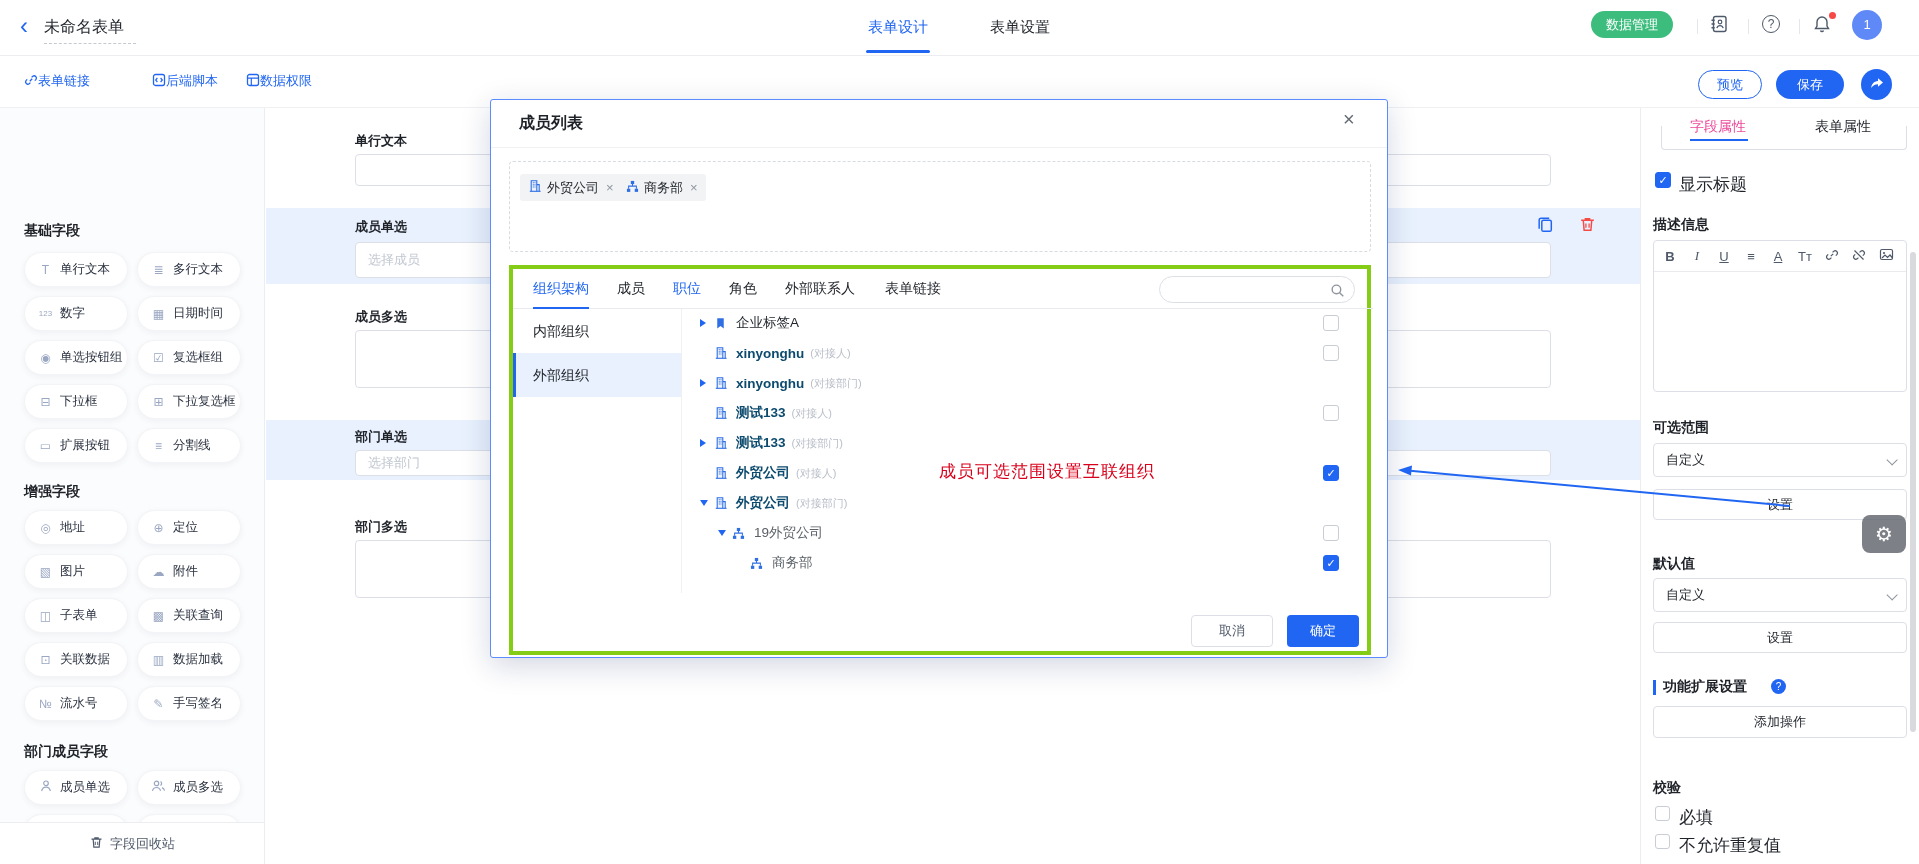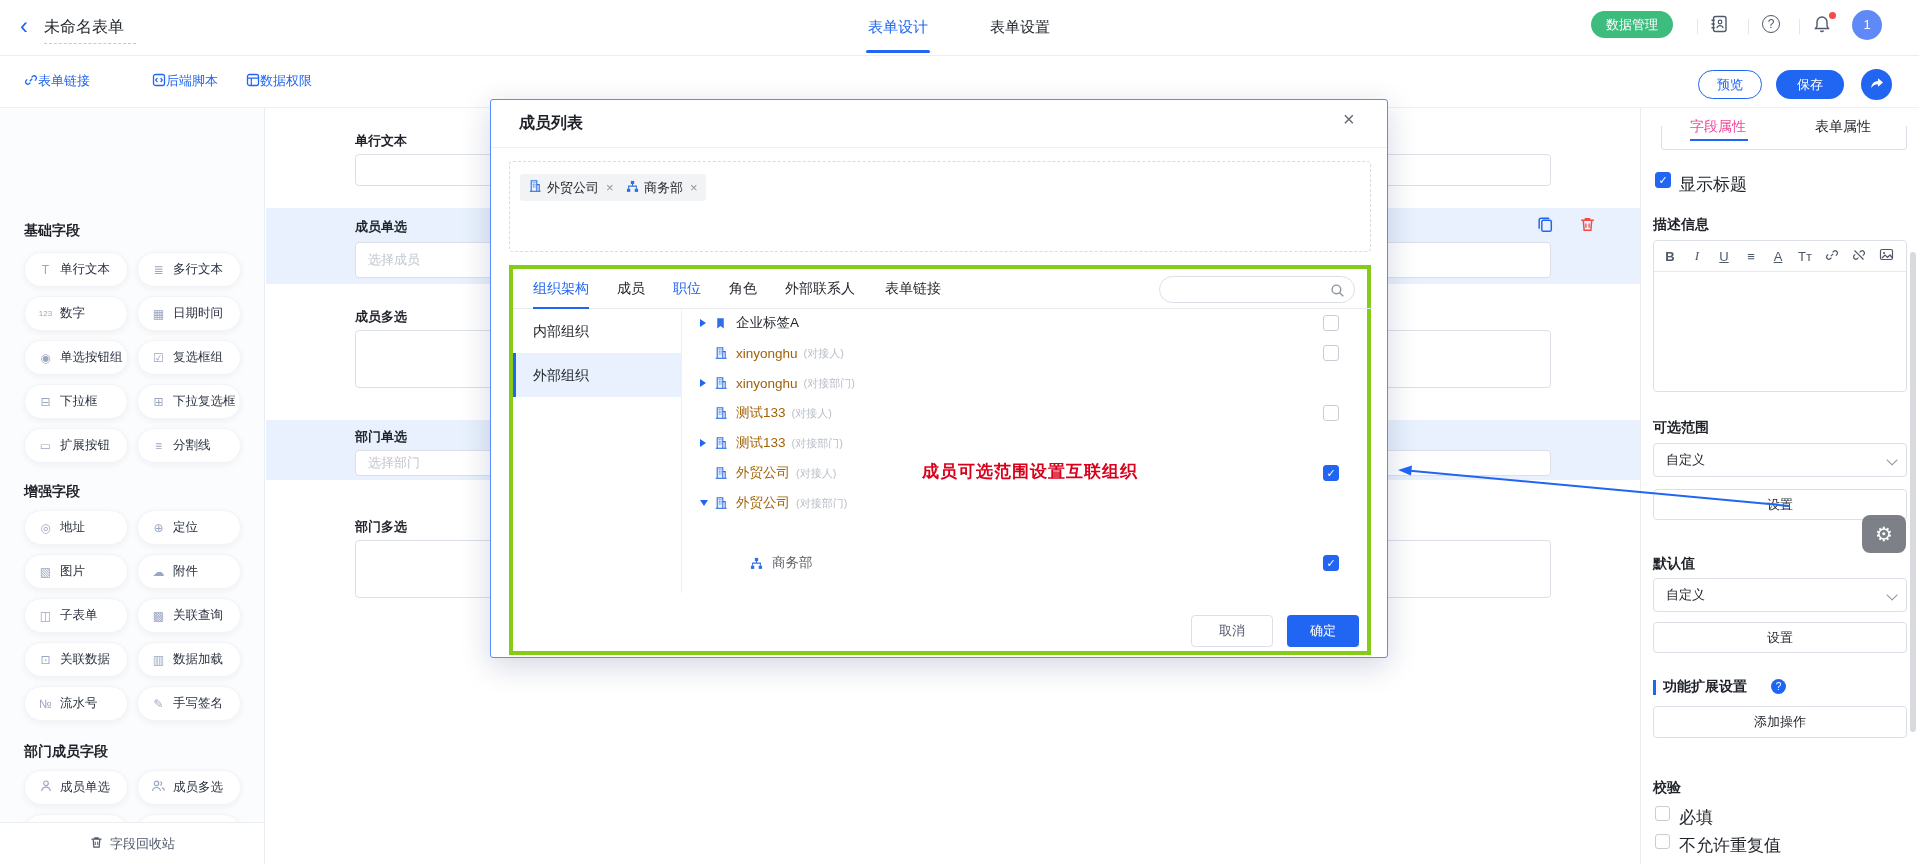--- a/index.html
+++ b/index.html
@@ -80,25 +80,25 @@
   .org-row { position:absolute; left:0; width:168px; height:44px; font-size:14px; color:#1f2329; line-height:44px; padding-left:20px; cursor:pointer; }
   .org-row.active { background:#e8f1fd; border-left:3px solid #2166f2; padding-left:17px; }
   #tree { position:absolute; left:169px; top:40px; width:693px; height:284px; overflow:hidden; }
   .trow { position:absolute; left:0; width:693px; height:28px; display:flex; align-items:center; cursor:pointer; }
   .caret { width:14px; flex:none; display:flex; align-items:center; }
   .caret i { display:block; }
   .caret-right i { width:0; height:0; border-left:6px solid #2166f2; border-top:4.5px solid transparent; border-bottom:4.5px solid transparent; }
   .caret-down i { width:0; height:0; border-top:6px solid #2166f2; border-left:4.5px solid transparent; border-right:4.5px solid transparent; }
   .t-ic { width:16px; flex:none; margin-right:6px; display:flex; align-items:center; }
   .tname { font-size:13.5px; }
-  .tone-dark { color:#1f2329; } .tone-gray { color:#a16207; } .tone-mid { color:#5a6066; }
+  .tone-dark { color:#1f2329; } .tone-gray { color:#0c4a6e;font-weight:bold; } .tone-mid { color:#5a6066; }
   .tsuffix { font-size:11px; color:#b9bec8; margin-left:6px; }
   .tcb { position:absolute; left:641px; top:6px; width:16px; height:16px; border:1px solid #c9cdd4; border-radius:3px; background:#fff; cursor:pointer; }
   .tcb.checked { background:#2166f2; border-color:#2166f2; color:#fff; font-size:11px; line-height:15px; text-align:center; }
-  #annotation { position:absolute; left:431px; top:360px; font-size:17px; font-weight:bold; letter-spacing:1px; }
+  #annotation { position:absolute; left:448px; top:360px; font-size:17px; font-weight:normal; letter-spacing:1px; }
   #btn-cancel { position:absolute; left:700px; top:515px; width:82px; height:32px; border:1px solid #dcdfe6; border-radius:4px;
     background:#fff; color:#4e5969; font-size:13px; text-align:center; line-height:30px; cursor:pointer; }
   #btn-ok { position:absolute; left:796px; top:515px; width:72px; height:32px; border-radius:4px;
     background:#2166f2; color:#fff; font-size:13px; text-align:center; line-height:32px; cursor:pointer; }
 
   
   #panel { position:absolute; left:1640px; top:108px; width:279px; height:756px; background:#fff;
     border-left:1px solid #ebedf0; z-index:5; }
   .ptab { position:absolute; top:10px; font-size:14px; color:#1f2329; cursor:pointer; }
   .ptab.active { color:#ec4899; }
@@ -568,30 +568,45 @@
               <svg width="14" height="14" viewBox="0 0 14 14">
                 <path d="M3.2 12.3V1.8h5.6v10.5" fill="#eaf2ff" stroke="#2f6fe4" stroke-width="1.1"></path>
                 <path d="M8.8 5.6h2.4v6.7" fill="none" stroke="#2f6fe4" stroke-width="1.1"></path>
                 <path d="M1.8 12.3h10.8" stroke="#2f6fe4" stroke-width="1.1"></path>
                 <path d="M4.8 3.8h1M6.5 3.8h1M4.8 5.9h1M6.5 5.9h1M4.8 8h1M6.5 8h1" stroke="#2f6fe4" stroke-width="1.1"></path>
               </svg>
             </span>
             <span class="tname tone-gray">外贸公司</span>
             <span class="tsuffix">(对接部门)</span>
           </div>
-          <div class="trow" style="top: 240px; padding-left: 54px;">
-            <span class="caret caret-none"></span>
+          <div class="trow" style="top: 210px; padding-left: 36px;">
+            <span class="caret caret-down">
+              <i></i>
+            </span>
             <span class="t-ic">
               <svg width="13" height="13" viewBox="0 0 14 14">
                 <rect x="5.2" y="1" width="3.6" height="3.4" fill="#2f6fe4"></rect>
                 <rect x="1" y="9.4" width="3.6" height="3.4" fill="#2f6fe4"></rect>
                 <rect x="9.4" y="9.4" width="3.6" height="3.4" fill="#2f6fe4"></rect>
                 <path d="M7 4.4v2.2M2.8 9.4V6.6h8.4v2.8" stroke="#2f6fe4" stroke-width="1.1" fill="none"></path>
               </svg>
             </span>
+            <span class="tname tone-mid">19外贸公司</span>
+            <span class="tcb"></span>
+          </div>
+          <div class="trow" style="top: 240px; padding-left: 54px;">
+            <span class="caret caret-none"></span>
+            <span class="t-ic">
+              <svg width="13" height="13" viewBox="0 0 14 14">
+                <rect x="5.2" y="1" width="3.6" height="3.4" fill="#2f6fe4"></rect>
+                <rect x="1" y="9.4" width="3.6" height="3.4" fill="#2f6fe4"></rect>
+                <rect x="9.4" y="9.4" width="3.6" height="3.4" fill="#2f6fe4"></rect>
+                <path d="M7 4.4v2.2M2.8 9.4V6.6h8.4v2.8" stroke="#2f6fe4" stroke-width="1.1" fill="none"></path>
+              </svg>
+            </span>
             <span class="tname tone-mid">商务部</span>
             <span class="tcb checked">✓</span>
           </div>
         </div>
     </div>
 
     <div id="annotation" style="color: rgb(217, 0, 27);">成员可选范围设置互联组织</div>
     <div id="btn-cancel">取消</div>
     <div id="btn-ok">确定</div>
   </div>

